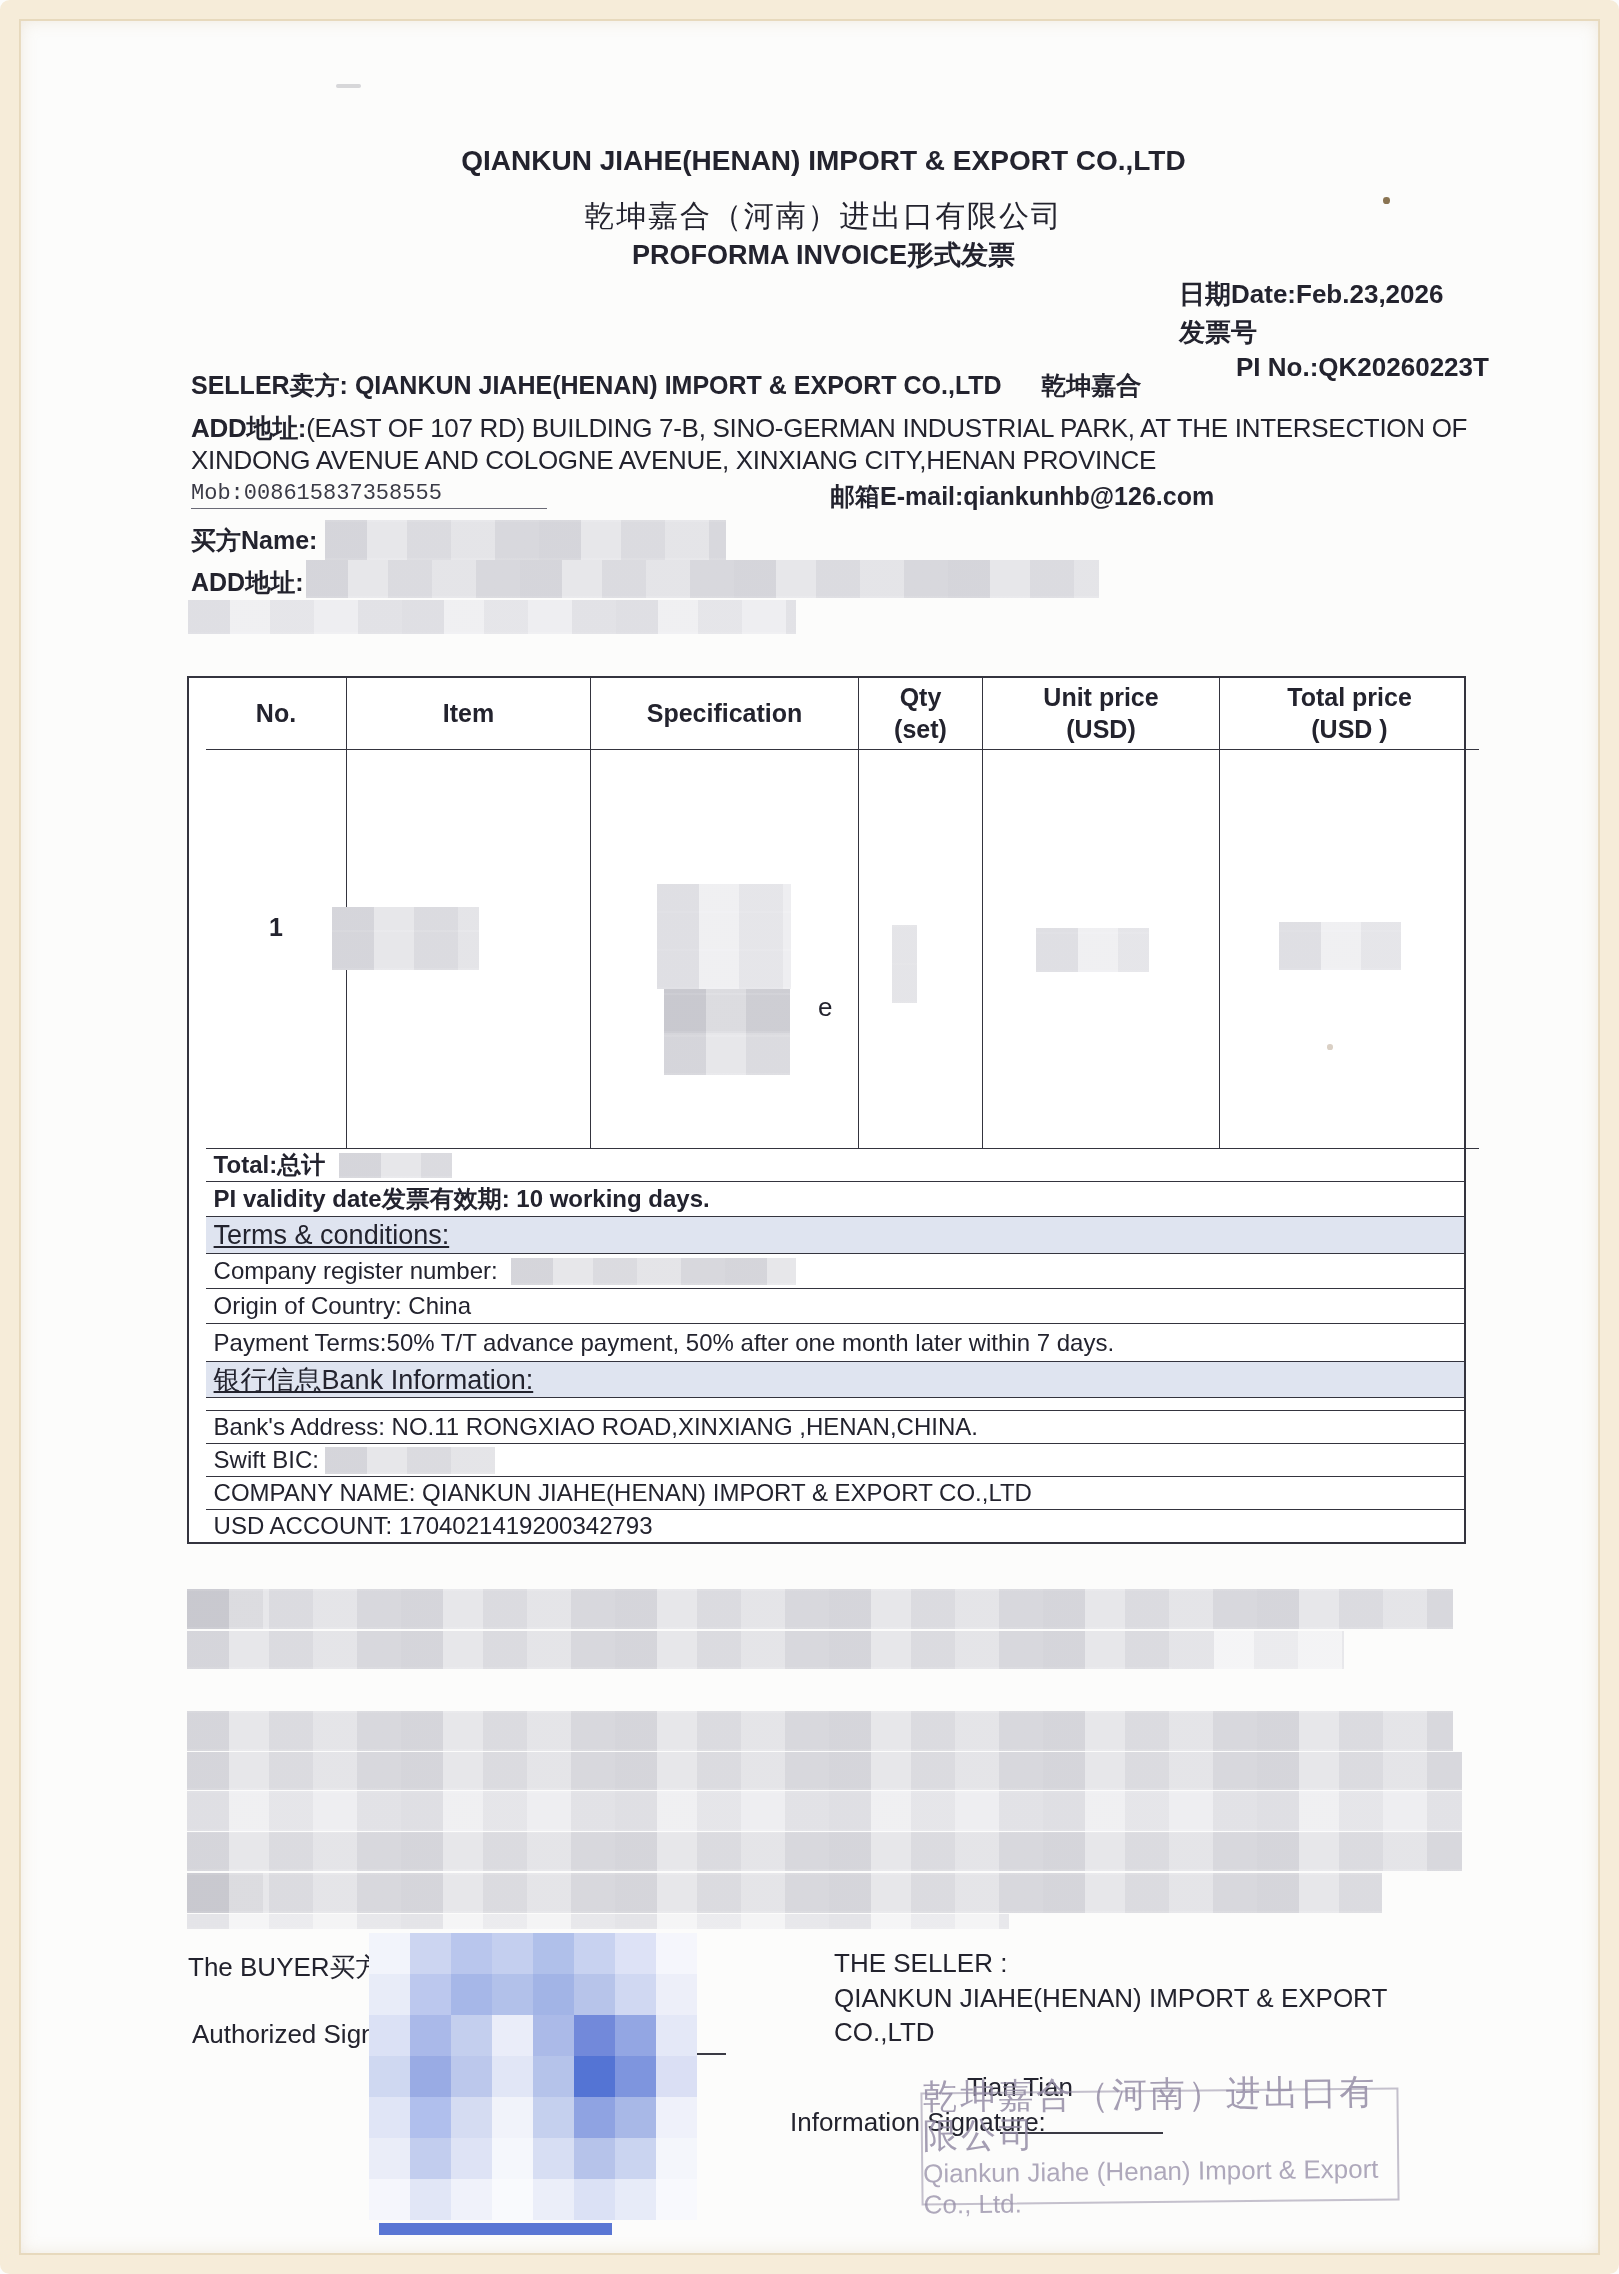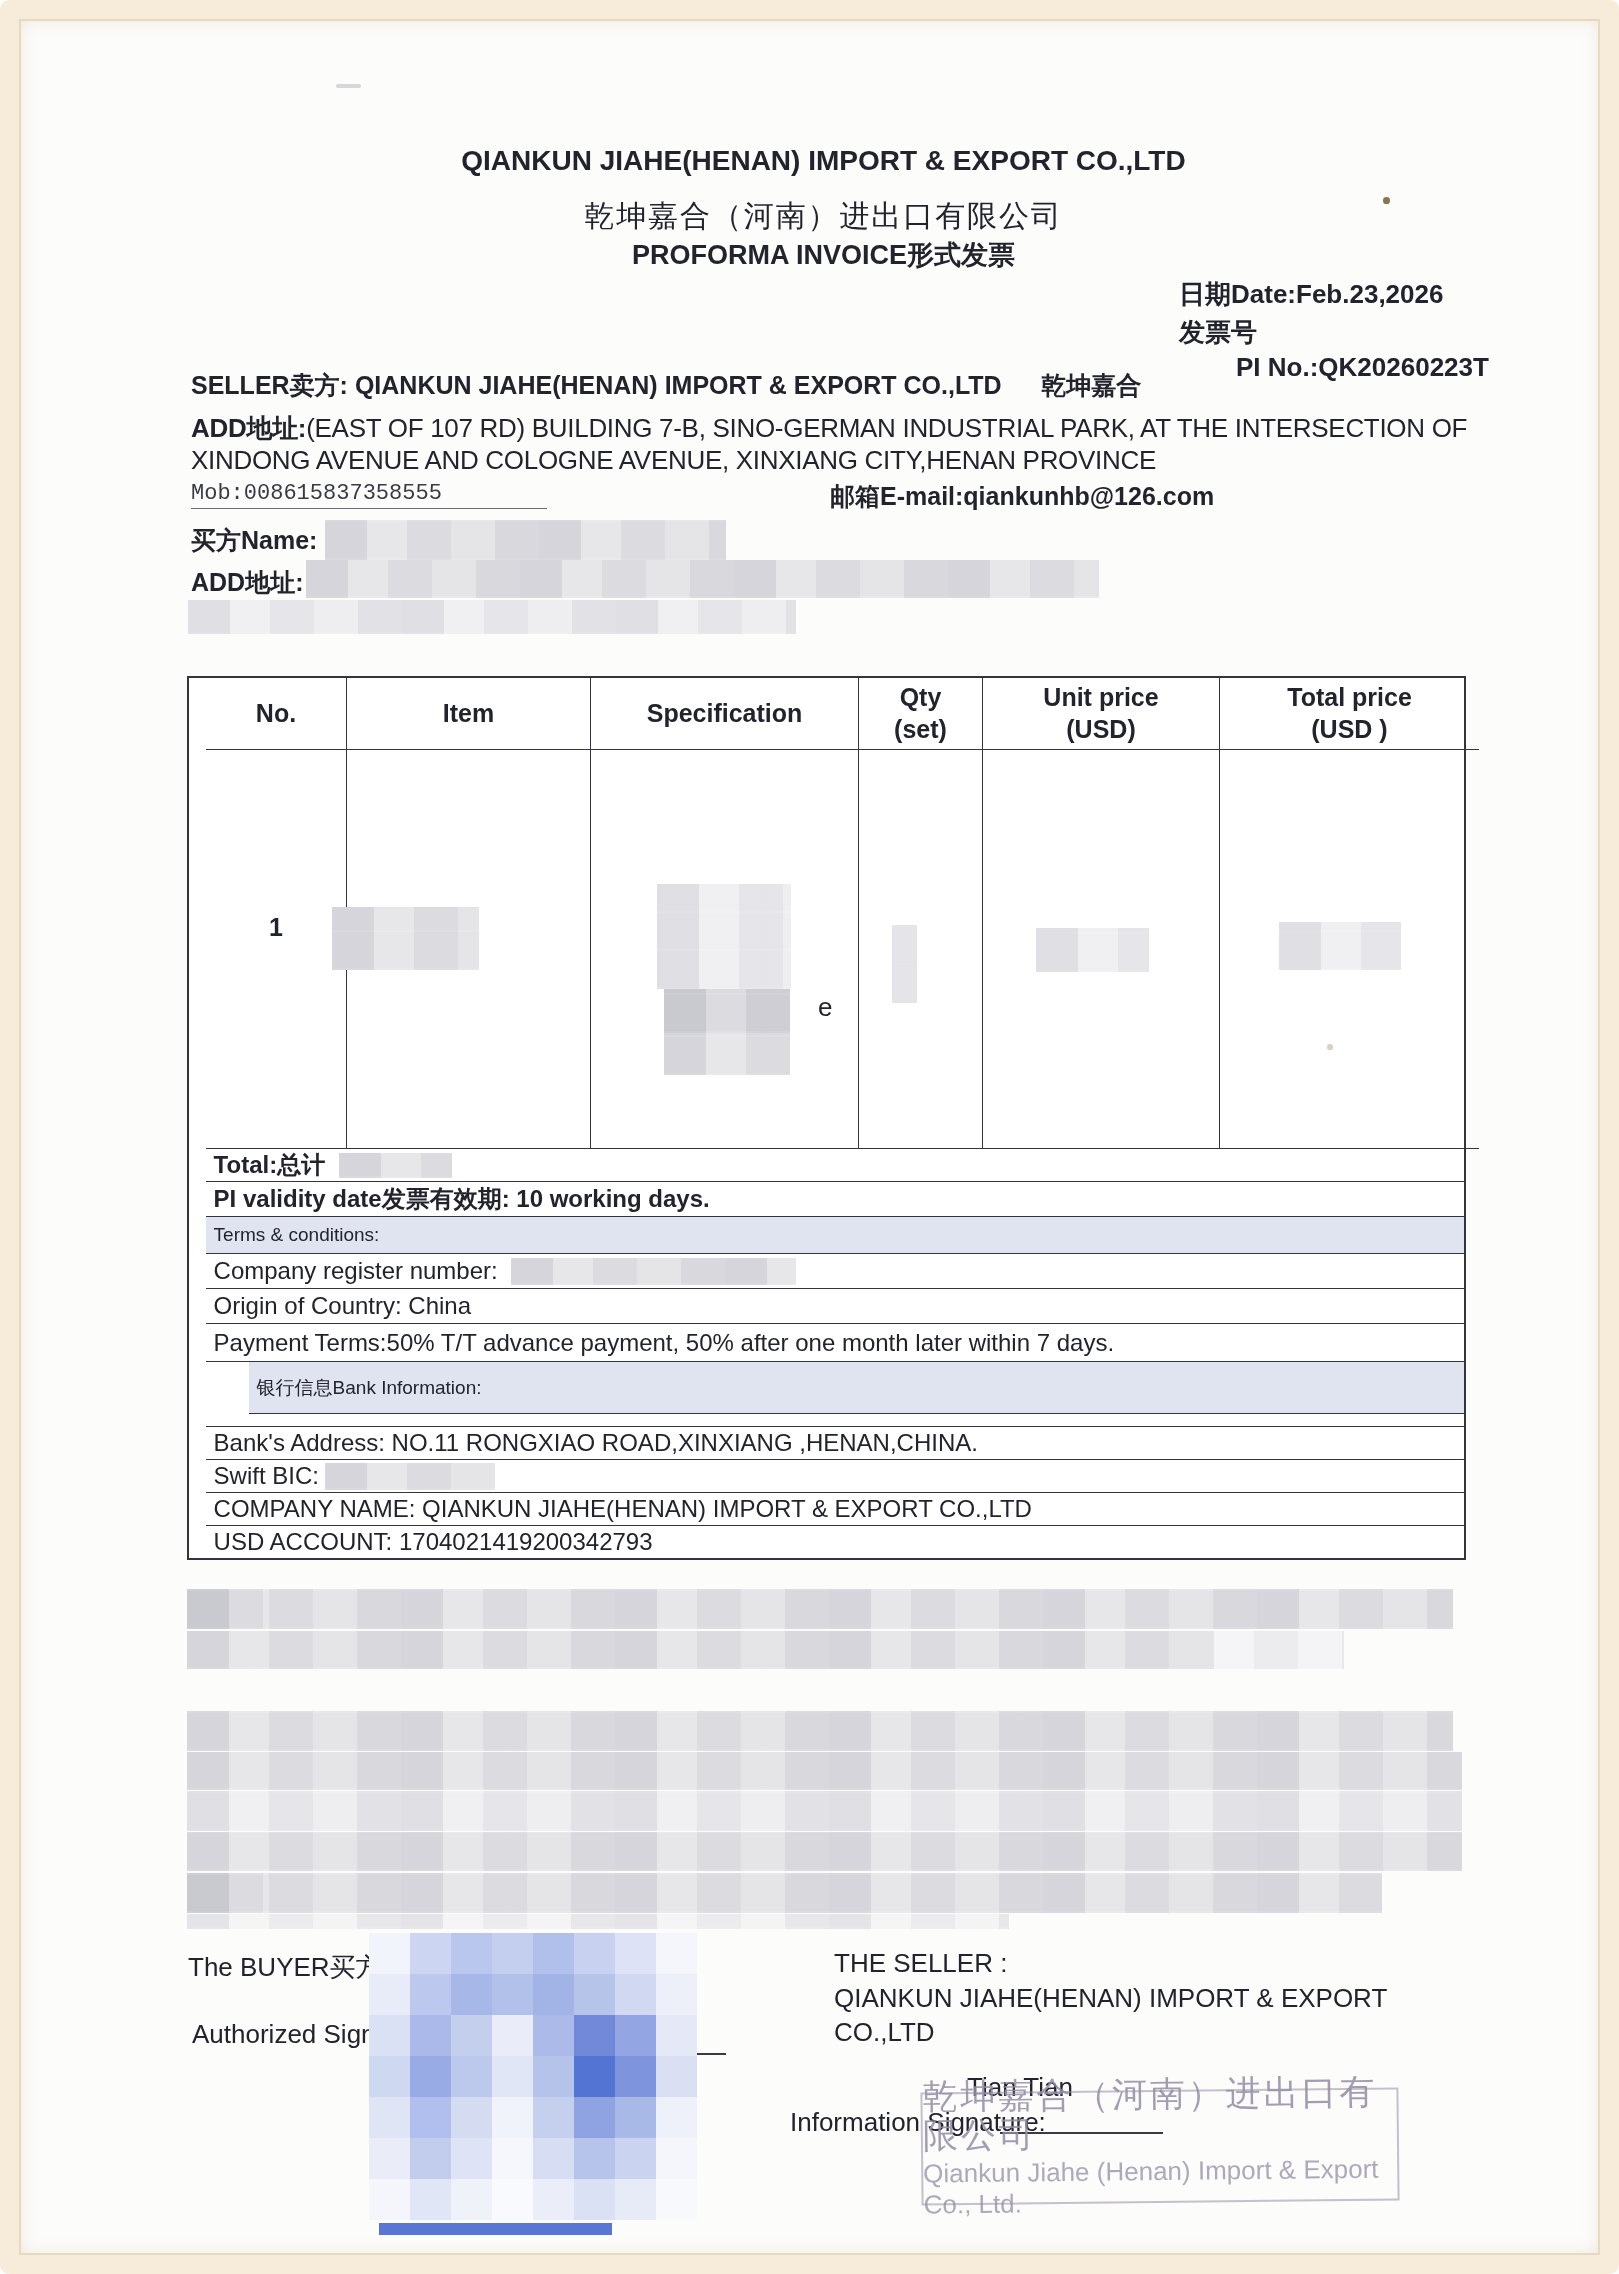--- a/index.html
+++ b/index.html
@@ -56,21 +56,21 @@
     height:399px; border-right:1.9px solid #34343e; border-bottom:1.9px solid #34343e;
     position:relative;
   }
   .rowno{ position:absolute; left:0; right:0; top:163px; text-align:center; font-weight:700; font-size:25px; }
   .trow{
     position:relative; border-bottom:1.9px solid #34343e;
     display:flex; align-items:center; padding-left:7.6px;
     font-size:24px; white-space:nowrap;
   }
   .trow.last{ border-bottom:none; }
-  .trow.hl{ background:var(--hl,#dfe4f0); font-size:19px; }
+  .trow.hl{ background:var(--hl,#dfe4f0); font-size:27px;text-decoration:underline; }
   .stamp-seller{
     position:absolute; left:921px; top:2090px; width:478px; height:113px; z-index:5;
     border:2.9px solid rgba(150,142,165,.55);
     display:flex; flex-direction:column; align-items:center; justify-content:center;
     transform:rotate(-0.6deg);
     color:var(--ink,#958da6);
   }
   .stamp-seller .cn{ font-size:35px; letter-spacing:2.9px; opacity:.85; line-height:1.1; }
   .stamp-seller .en{ font-size:26px; opacity:.75; margin-top:3.8px; }
   .sigline{ position:absolute; height:0; border-top:2.9px solid #3a3a44; z-index:2; }
@@ -178,21 +178,21 @@
     <div class="trow" style="height:35px;">
       <span>Company register number:</span>
       <span class="mzg inlineblur" style="width:285px; height:27px;"></span>
     </div>
     <div class="trow" style="height:35px;">
       <span>Origin of Country: China</span>
     </div>
     <div class="trow" style="height:38px;">
       <span>Payment Terms:50% T/T advance payment, 50% after one month later within 7 days.</span>
     </div>
-    <div class="trow hl" style="height:52px;margin-left:43px;">
+    <div class="trow hl" style="height:36px;">
       <span>银行信息Bank Information:</span>
     </div>
     <div class="trow" style="height:13.4px;"></div>
     <div class="trow" style="height:33px;">
       <span>Bank's Address: NO.11 RONGXIAO ROAD,XINXIANG ,HENAN,CHINA.</span>
     </div>
     <div class="trow" style="height:33px;">
       <span>Swift BIC:</span>
       <span class="mzg inlineblur" style="width:170px; height:27px; margin-left:5.7px;"></span>
     </div>

